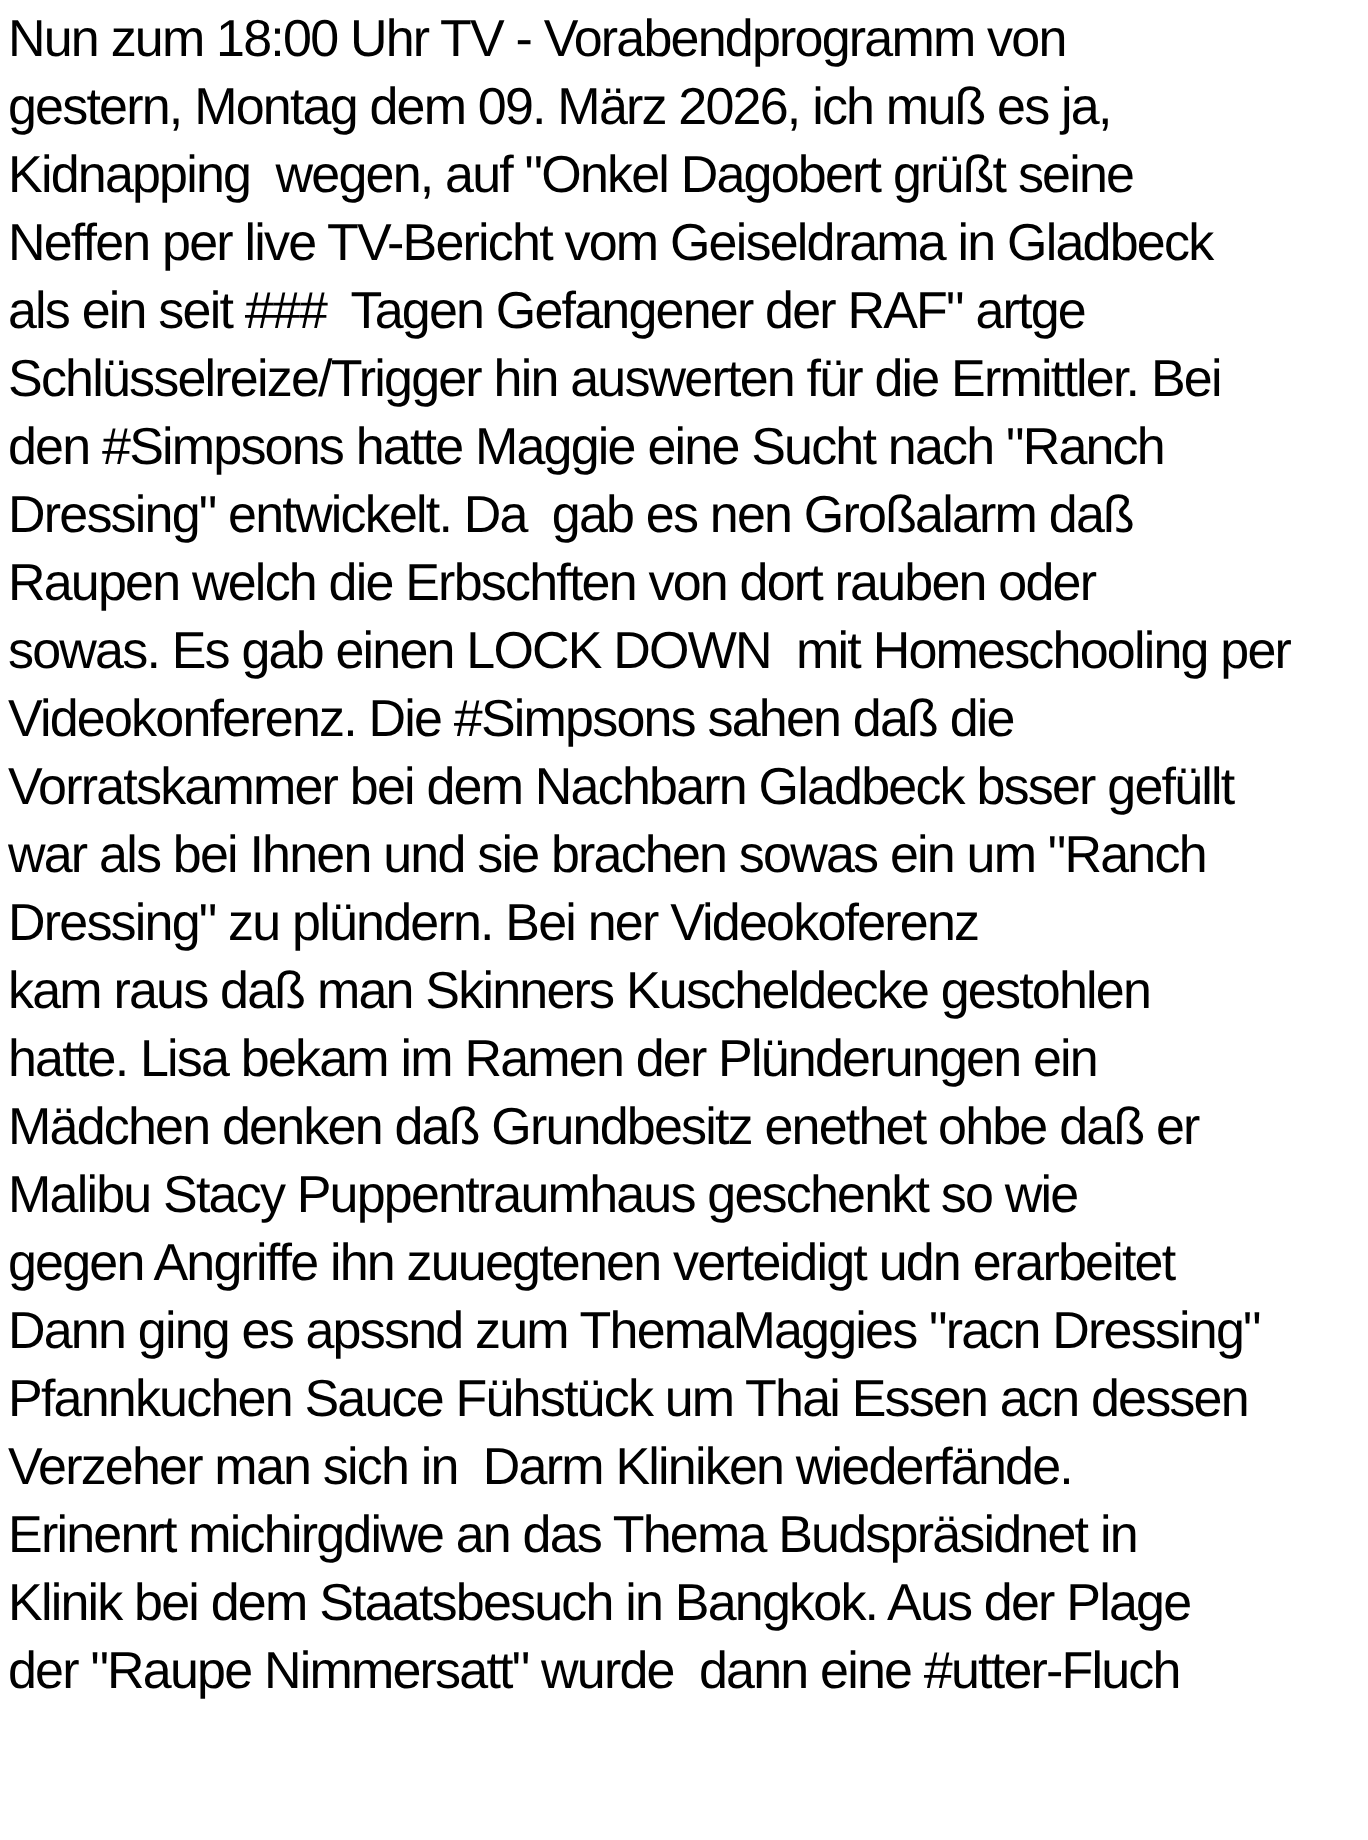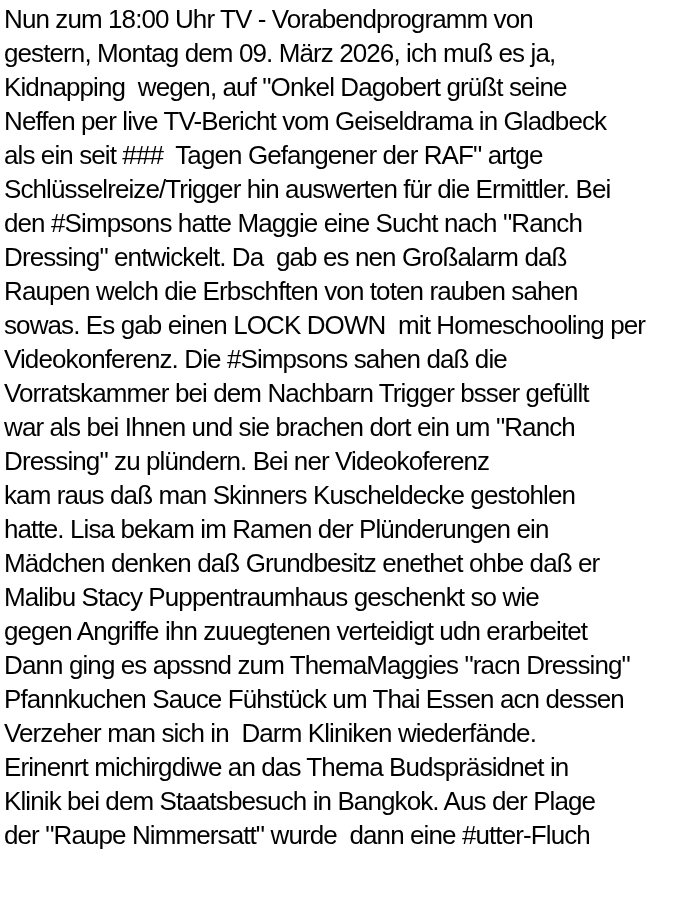--- a/index.html
+++ b/index.html
@@ -37,25 +37,25 @@
 <div class="page">
   <div class="text-block">
       <div class="text-line">Nun zum 18:00 Uhr TV - Vorabendprogramm von</div>
       <div class="text-line">gestern, Montag dem 09. März 2026, ich muß es ja,</div>
       <div class="text-line">Kidnapping  wegen, auf "Onkel Dagobert grüßt seine</div>
       <div class="text-line">Neffen per live TV-Bericht vom Geiseldrama in Gladbeck</div>
       <div class="text-line">als ein seit ###  Tagen Gefangener der RAF" artge</div>
       <div class="text-line">Schlüsselreize/Trigger hin auswerten für die Ermittler. Bei</div>
       <div class="text-line">den #Simpsons hatte Maggie eine Sucht nach "Ranch</div>
       <div class="text-line">Dressing" entwickelt. Da  gab es nen Großalarm daß</div>
-      <div class="text-line">Raupen welch die Erbschften von toten rauben sahen</div>
+      <div class="text-line">Raupen welch die Erbschften von dort rauben oder</div>
       <div class="text-line">sowas. Es gab einen LOCK DOWN  mit Homeschooling per</div>
       <div class="text-line">Videokonferenz. Die #Simpsons sahen daß die</div>
-      <div class="text-line">Vorratskammer bei dem Nachbarn Trigger bsser gefüllt</div>
-      <div class="text-line">war als bei Ihnen und sie brachen dort ein um "Ranch</div>
+      <div class="text-line">Vorratskammer bei dem Nachbarn Gladbeck bsser gefüllt</div>
+      <div class="text-line">war als bei Ihnen und sie brachen sowas ein um "Ranch</div>
       <div class="text-line">Dressing" zu plündern. Bei ner Videokoferenz</div>
       <div class="text-line">kam raus daß man Skinners Kuscheldecke gestohlen</div>
       <div class="text-line">hatte. Lisa bekam im Ramen der Plünderungen ein</div>
       <div class="text-line">Mädchen denken daß Grundbesitz enethet ohbe daß er</div>
       <div class="text-line">Malibu Stacy Puppentraumhaus geschenkt so wie</div>
       <div class="text-line">gegen Angriffe ihn zuuegtenen verteidigt udn erarbeitet</div>
       <div class="text-line">Dann ging es apssnd zum ThemaMaggies "racn Dressing"</div>
       <div class="text-line">Pfannkuchen Sauce Fühstück um Thai Essen acn dessen</div>
       <div class="text-line">Verzeher man sich in  Darm Kliniken wiederfände.</div>
       <div class="text-line">Erinenrt michirgdiwe an das Thema Budspräsidnet in</div>

